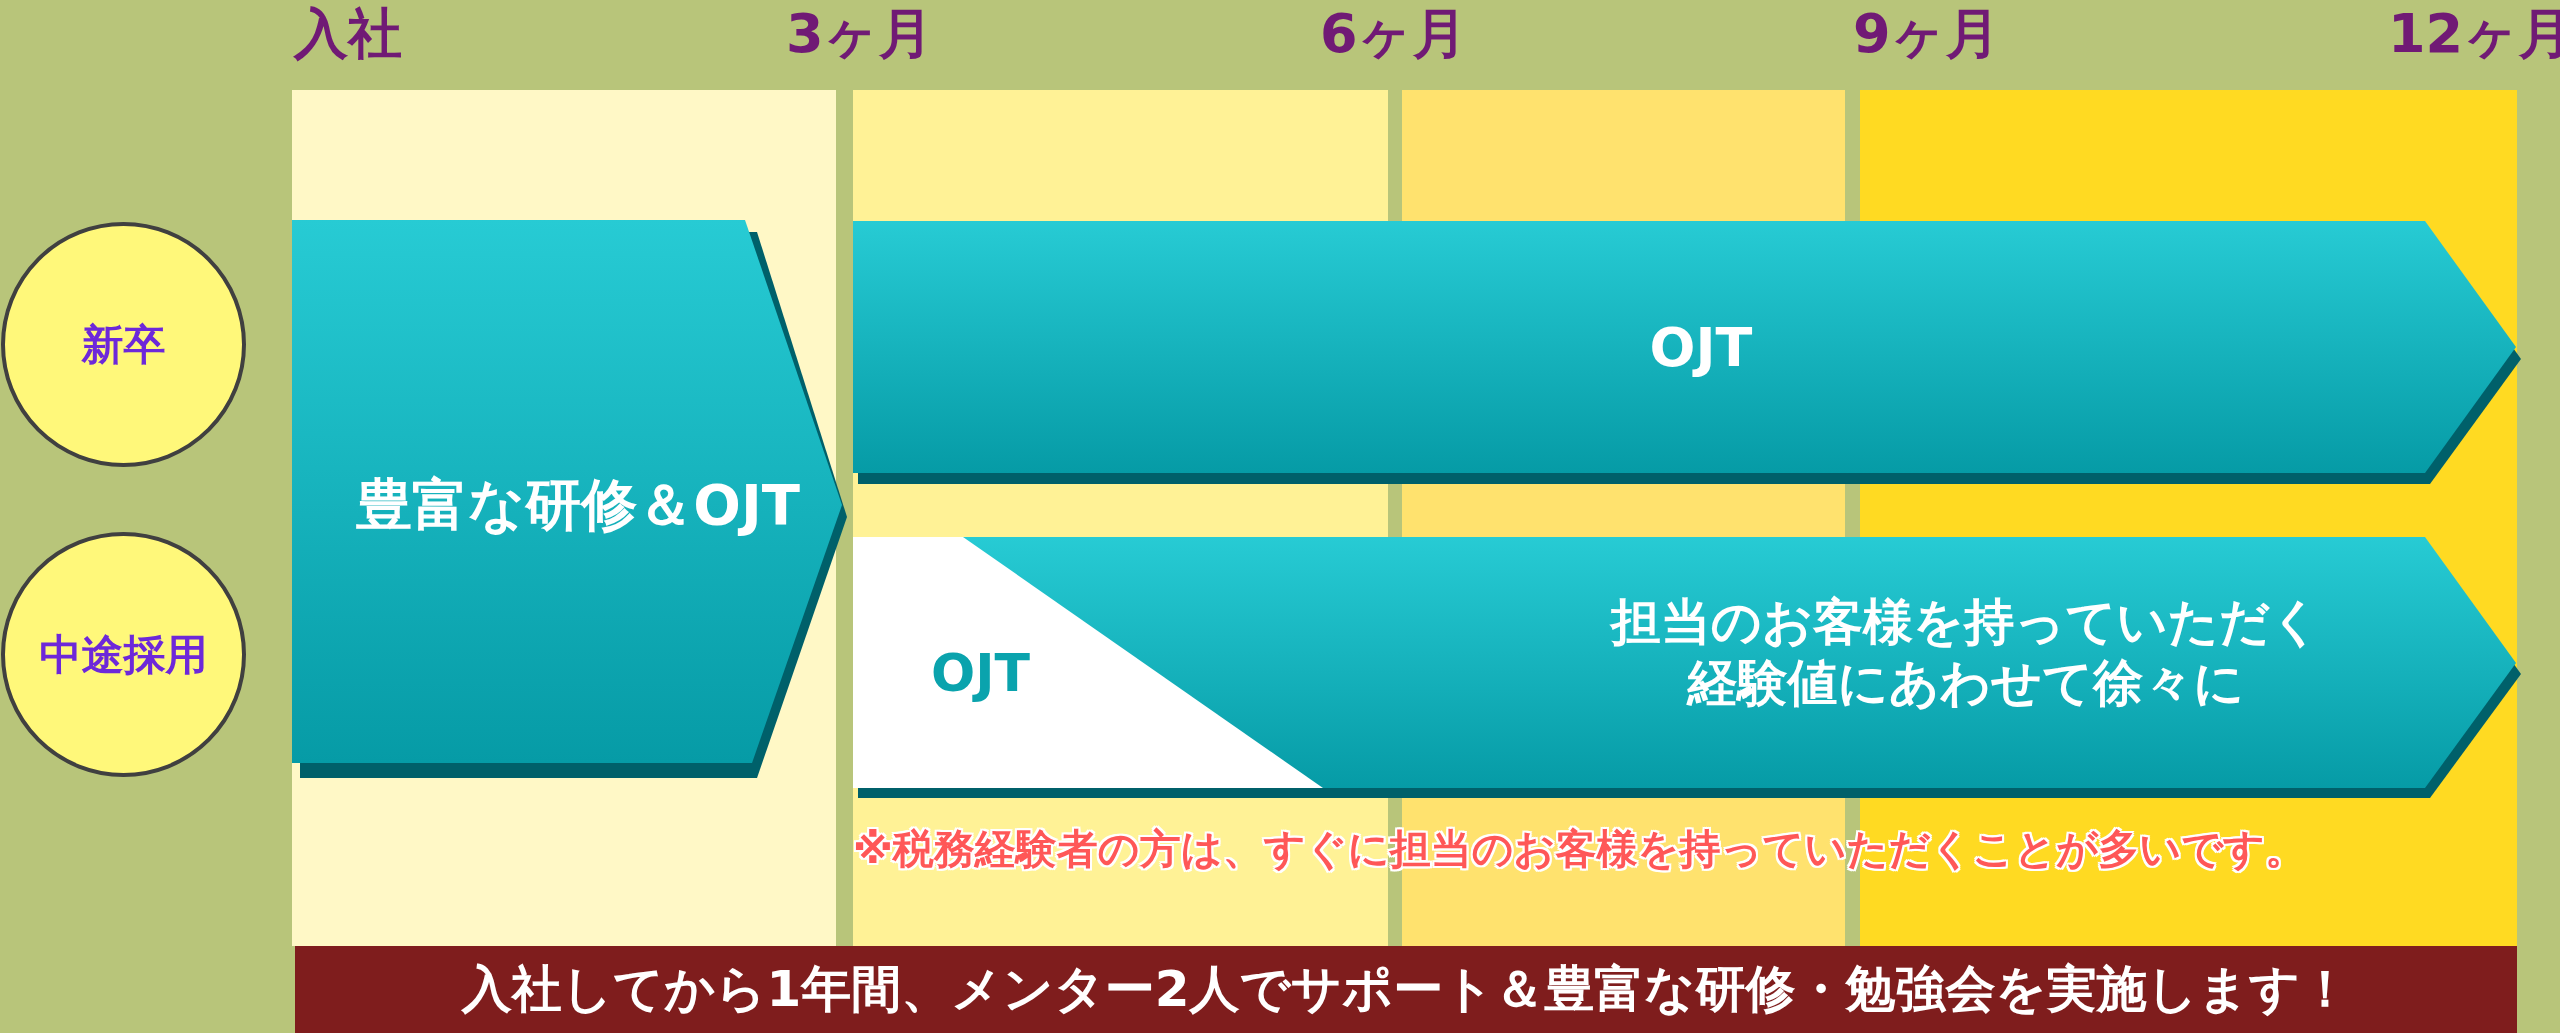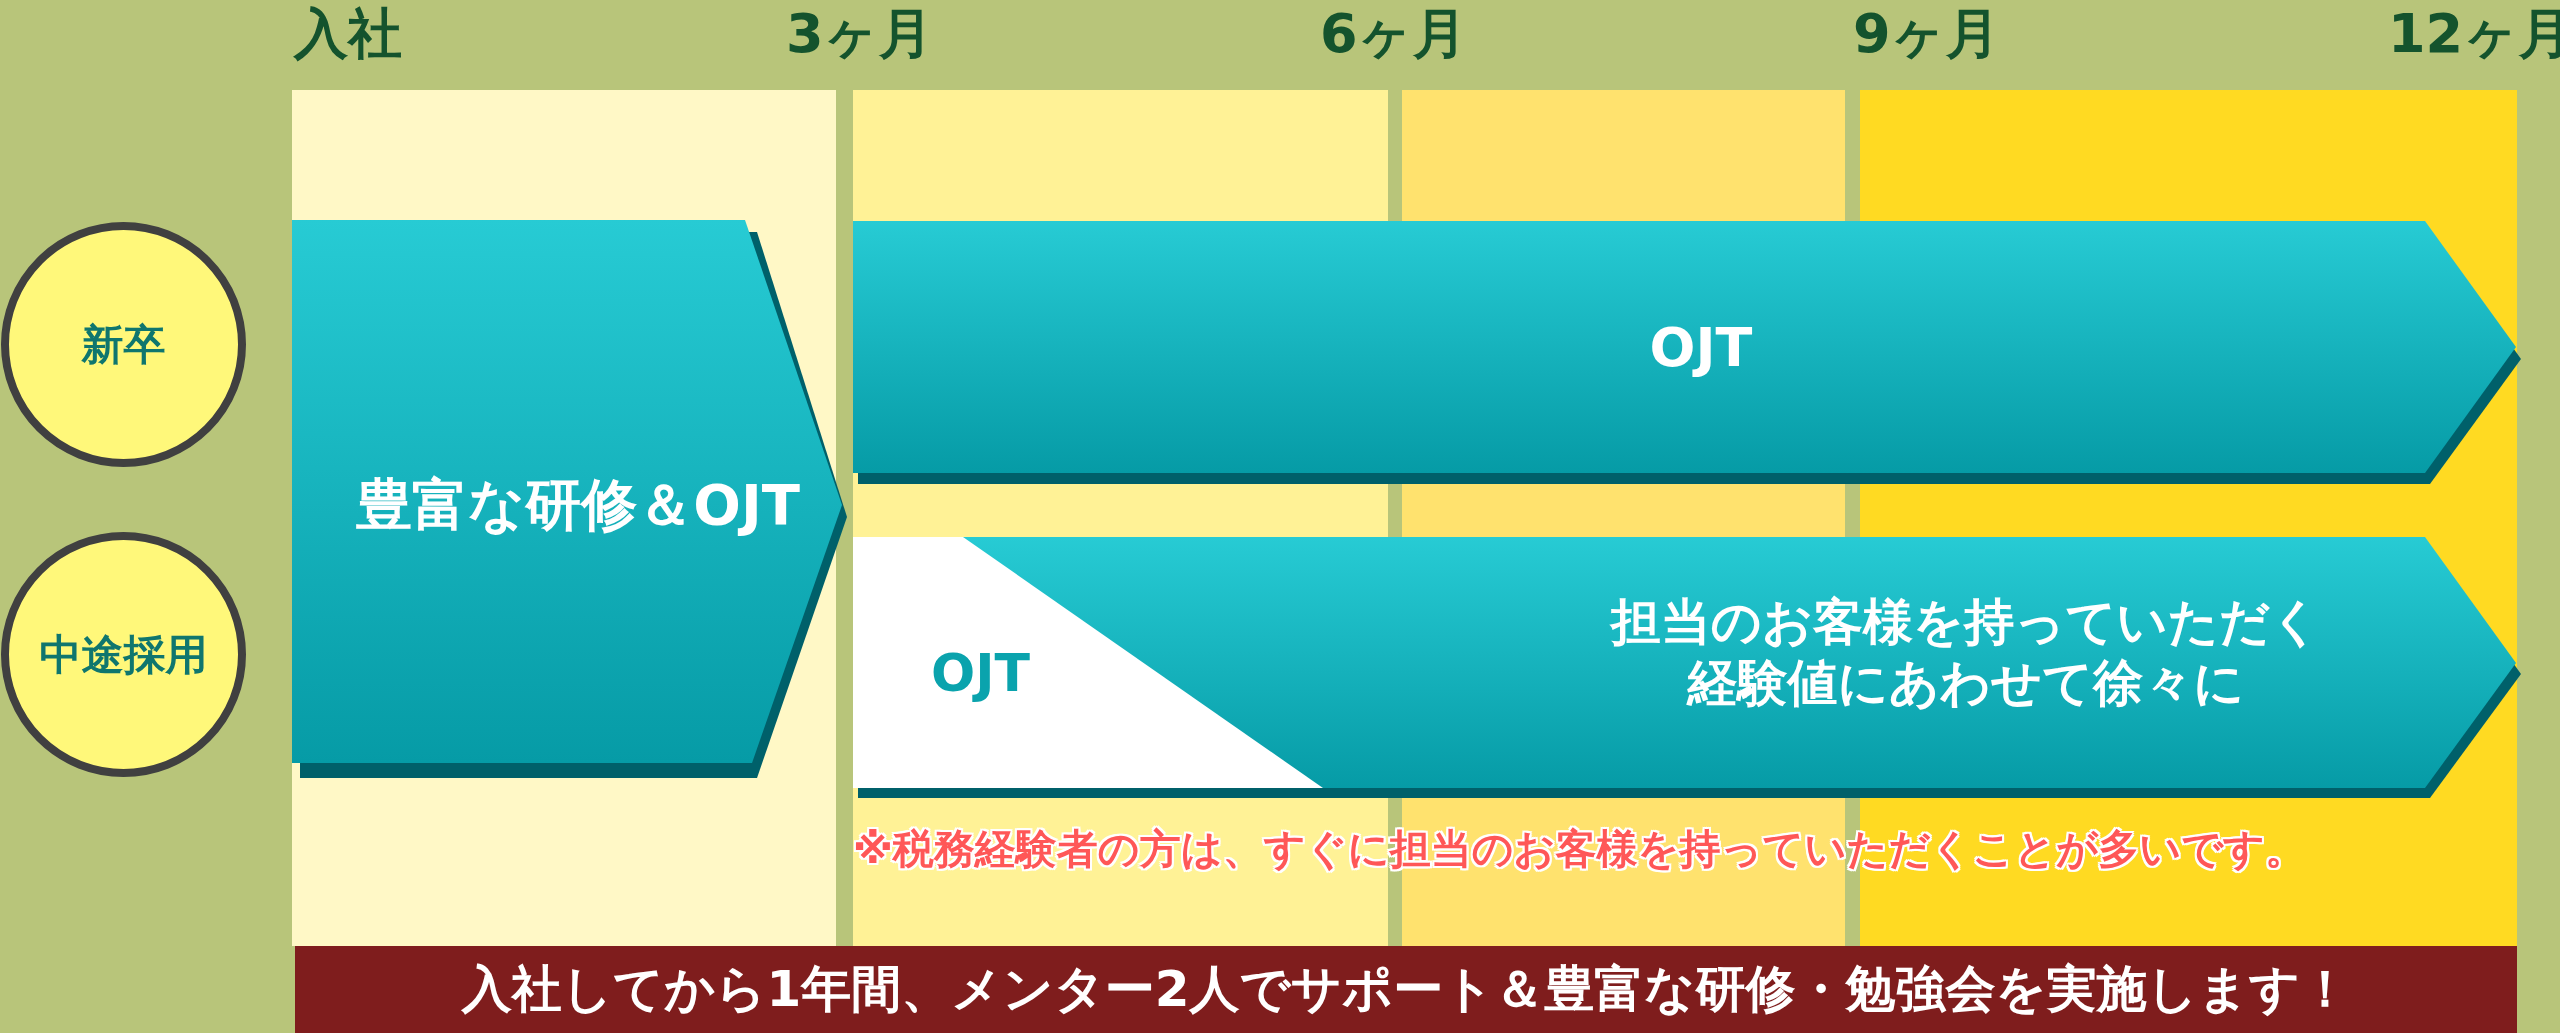--- a/index.html
+++ b/index.html
@@ -3,28 +3,28 @@
 <meta charset="utf-8">
 <style>
   html, body { margin:0; padding:0; }
   body {
     width:2560px; height:1033px; overflow:hidden; position:relative;
     background:#b8c57a;
     font-family: "DejaVu Sans", "Liberation Sans", sans-serif;
   }
   .month-label {
     position:absolute; top:4px; height:60px; line-height:60px;
-    font-size:54px; font-weight:bold; color:#14532d; white-space:nowrap;
+    font-size:54px; font-weight:bold; color:#701a75; white-space:nowrap;
   }
   .column { position:absolute; top:90px; height:856px; }
   .circle {
     position:absolute; left:1px; width:245px; height:245px; border-radius:50%;
-    background:#fff87a; border:8px solid #404040; box-sizing:border-box;
+    background:#fff87a; border:4px solid #404040; box-sizing:border-box;
     display:flex; align-items:center; justify-content:center;
-    color:#0f766e; font-weight:bold; font-size:42px; white-space:nowrap;text-align:right;
+    color:#6d28d9; font-weight:bold; font-size:42px; white-space:nowrap;text-align:right;
   }
   svg.shapes { position:absolute; left:0; top:0; }
   .arrow-text {
     position:absolute; color:#fff; font-weight:bold; white-space:nowrap; text-align:center;padding-left:16px;
   }
   .note {
     position:absolute; left:853px; top:822px; width:1316px;
     font-size:41px; font-weight:bold; color:#ff5757; white-space:nowrap;
     text-shadow: -2px 0 #fff, 2px 0 #fff, 0 -2px #fff, 0 2px #fff,
                  -2px -2px #fff, 2px 2px #fff, -2px 2px #fff, 2px -2px #fff;

